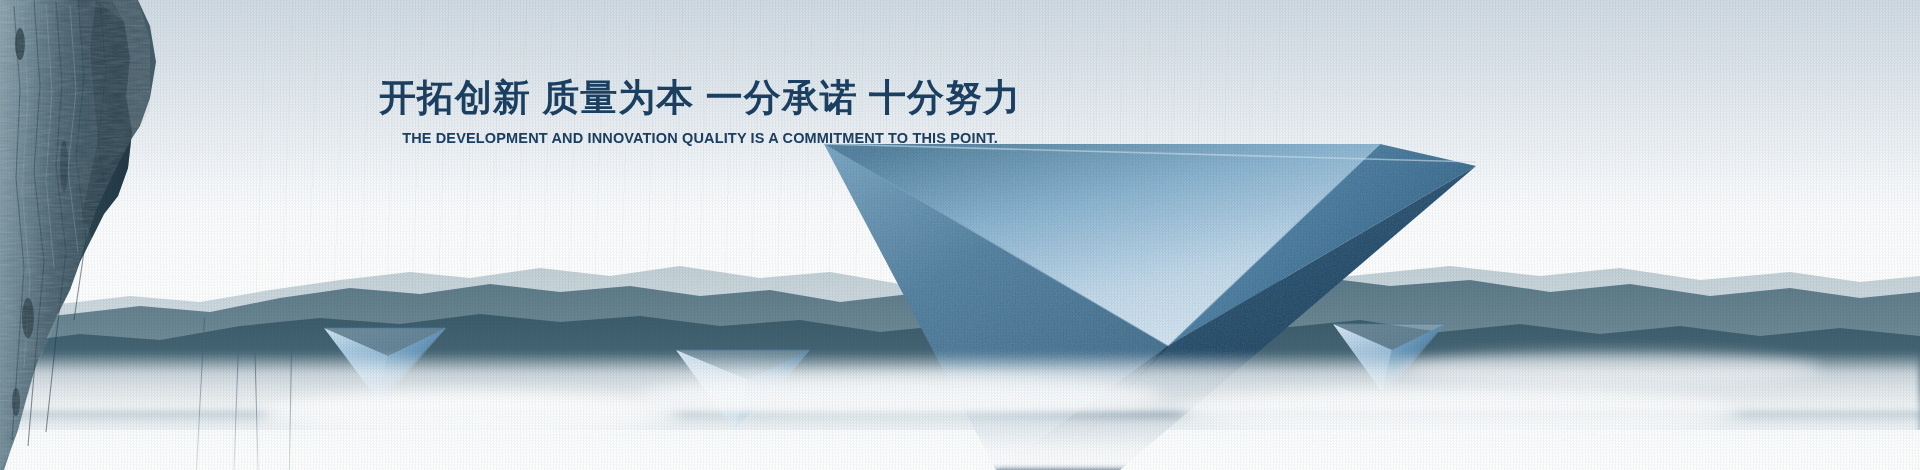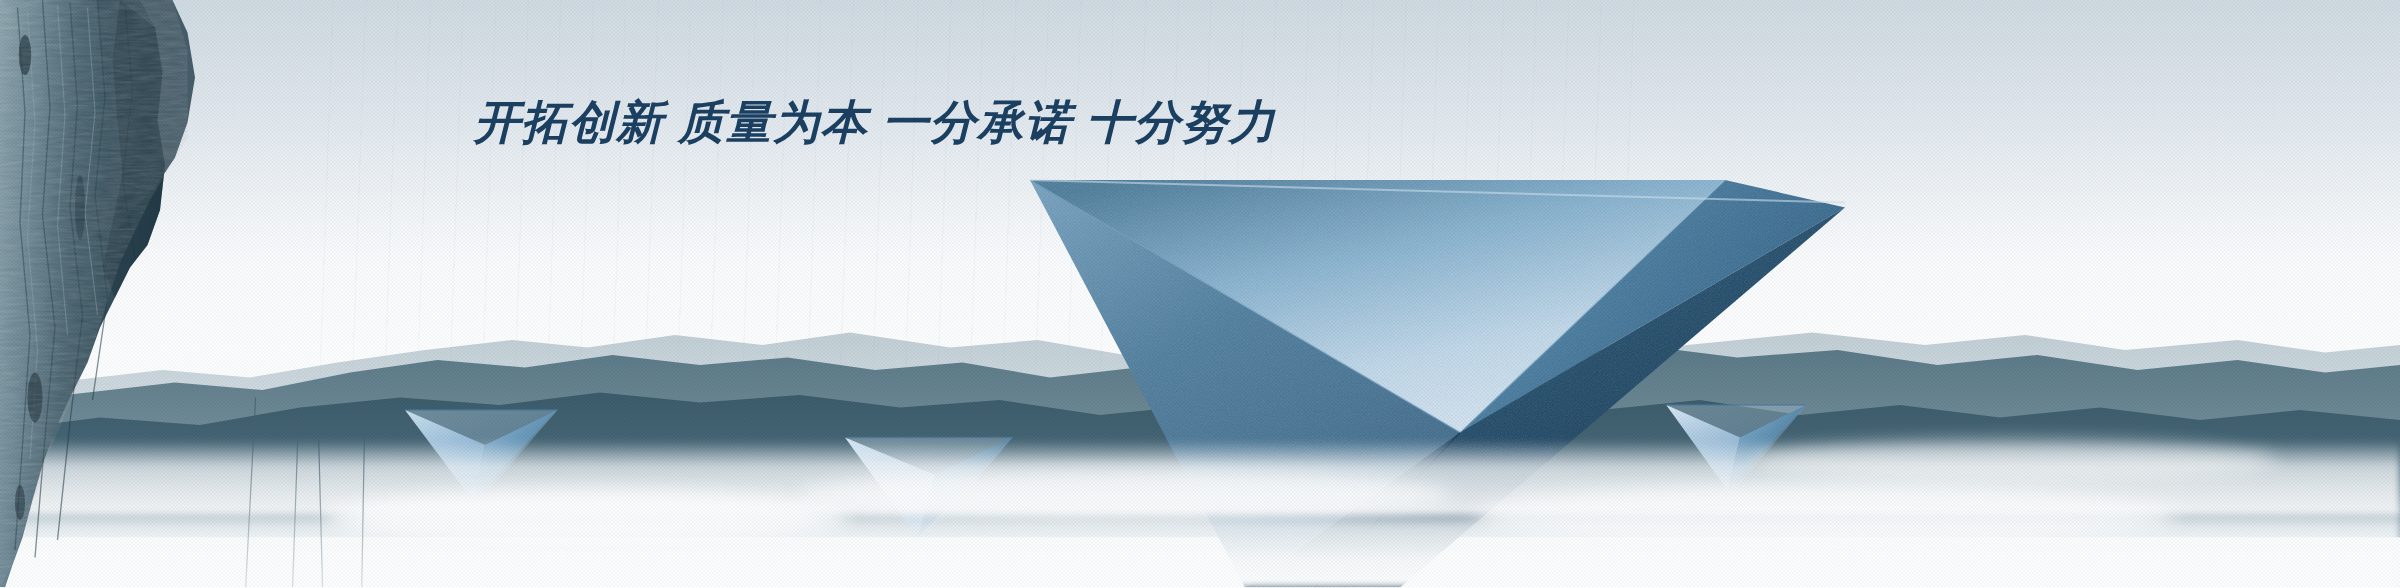--- a/index.html
+++ b/index.html
@@ -106,21 +106,20 @@
   .pyr-b { left: 672px; top: 342px; width: 142px; height: 90px; }
   .pyr-c { left: 1330px; top: 318px; width: 118px; height: 76px; }
 
   
   .text-block {
     position: absolute;
     left: 0; top: 76px;
     width: 1400px;
     text-align: center;
     z-index: 40;
-    font-style: italic;
   }
   .headline {
     margin: 0;
     font-size: 37px;
     font-weight: 700;
     letter-spacing: 1px;
     line-height: 1.18;
     color: #1b3f60;
     white-space: nowrap;
   }
@@ -361,15 +360,16 @@
 
   <div class="cable" style="left:236px; top:330px; height:140px; transform:rotate(2deg);"></div>
   <div class="cable" style="left:256px; top:352px; height:118px; transform:rotate(-1.5deg);"></div>
   <div class="cable" style="left:290px; top:344px; height:126px; transform:rotate(1deg);"></div>
   <div class="cable" style="left:200px; top:318px; height:152px; transform:rotate(3deg);"></div>
 
   <div class="grain"></div>
 
   <div class="text-block">
     <h1 class="headline">开拓创新  质量为本  一分承诺  十分努力</h1>
+    <p class="subhead">THE DEVELOPMENT AND INNOVATION QUALITY IS A COMMITMENT TO THIS POINT.</p>
   </div>
 
 </div>
 
 </body></html>

